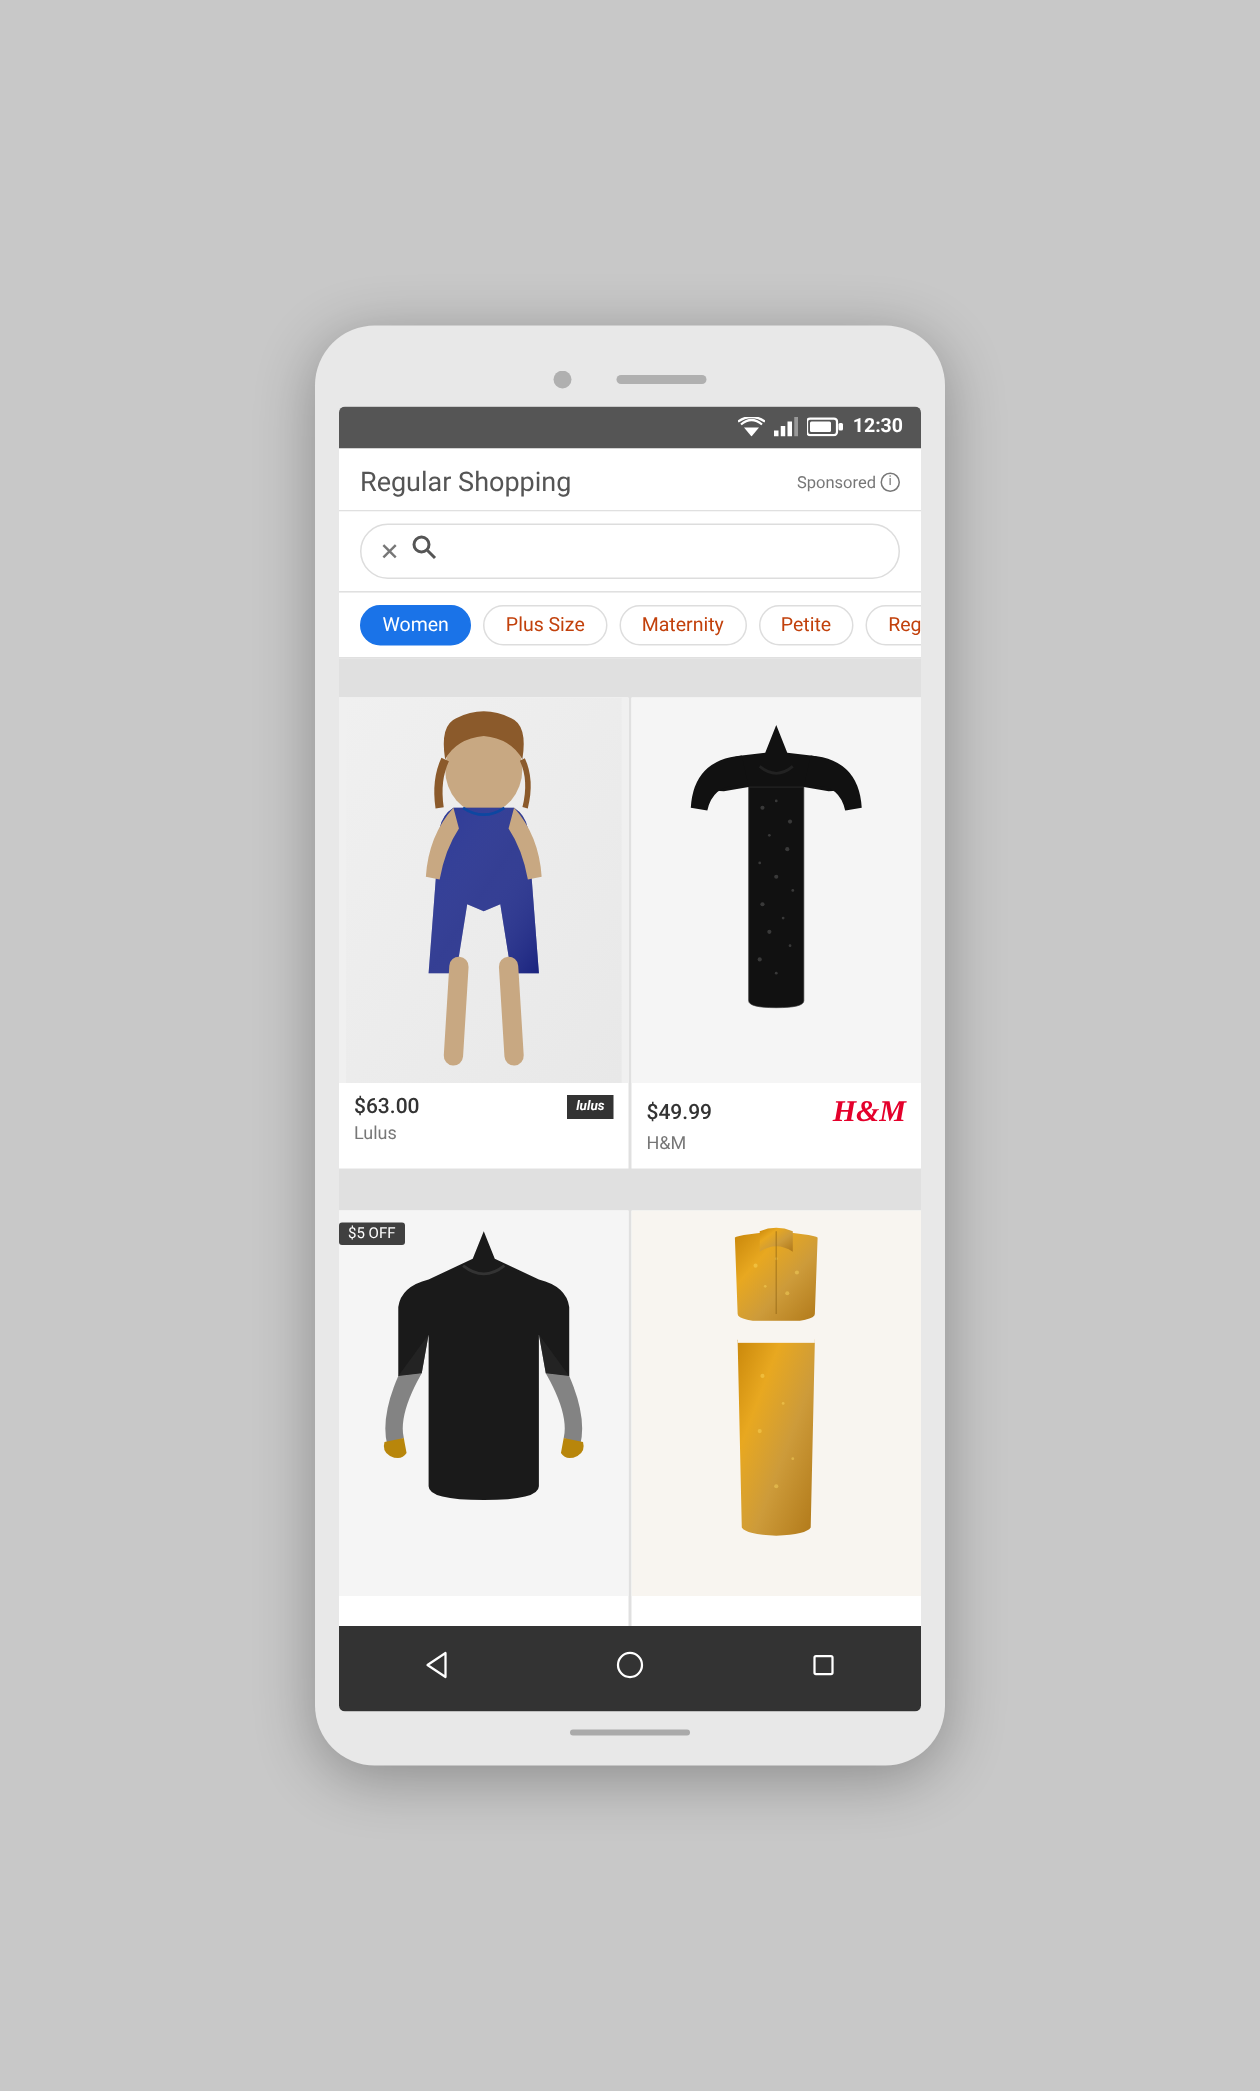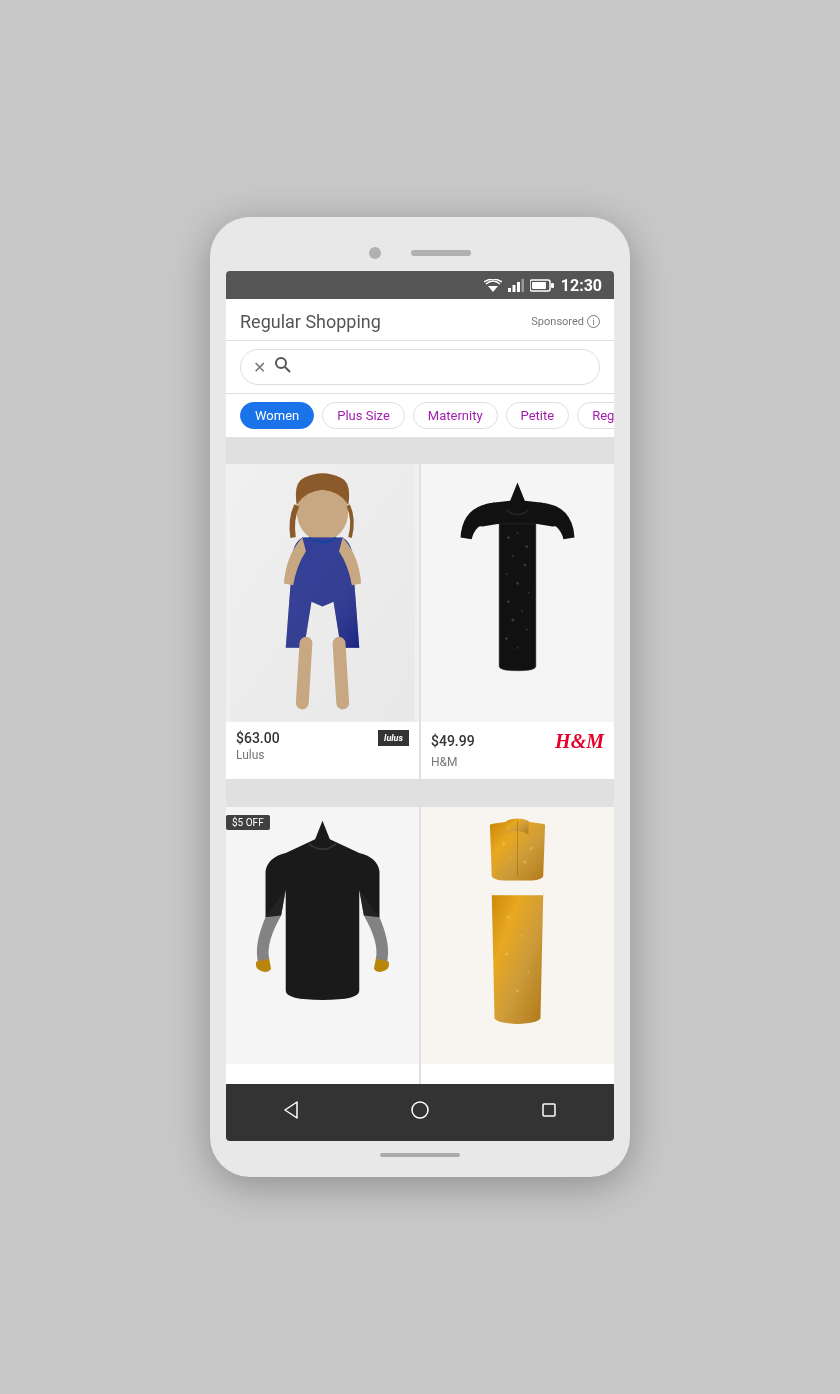--- a/index.html
+++ b/index.html
@@ -47,21 +47,21 @@
       background: #555;
       color: white;
       display: flex;
       justify-content: flex-end;
       align-items: center;
       padding: 4px 12px;
       gap: 6px;
       height: 28px;
     }
     .status-time {
-      font-size: 16px;
+      font-size: 13px;
       font-weight: bold;
     }
 
     .header {
       background: white;
       padding: 12px 14px 8px;
       display: flex;
       justify-content: space-between;
       align-items: center;
       border-bottom: 1px solid #e0e0e0;
@@ -123,21 +123,21 @@
       overflow-x: auto;
       border-bottom: 1px solid #e0e0e0;
     }
     .filters::-webkit-scrollbar { display: none; }
     .filter-chip {
       border: 1px solid #ddd;
       border-radius: 20px;
       padding: 5px 14px;
       font-size: 13px;
       white-space: nowrap;
-      color: #a21caf;
+      color: #c2410c;
       background: white;
       cursor: pointer;
     }
     .filter-chip.active {
       background: #1a73e8;
       color: white;
       border-color: #1a73e8;
     }
 
     .products-grid {

